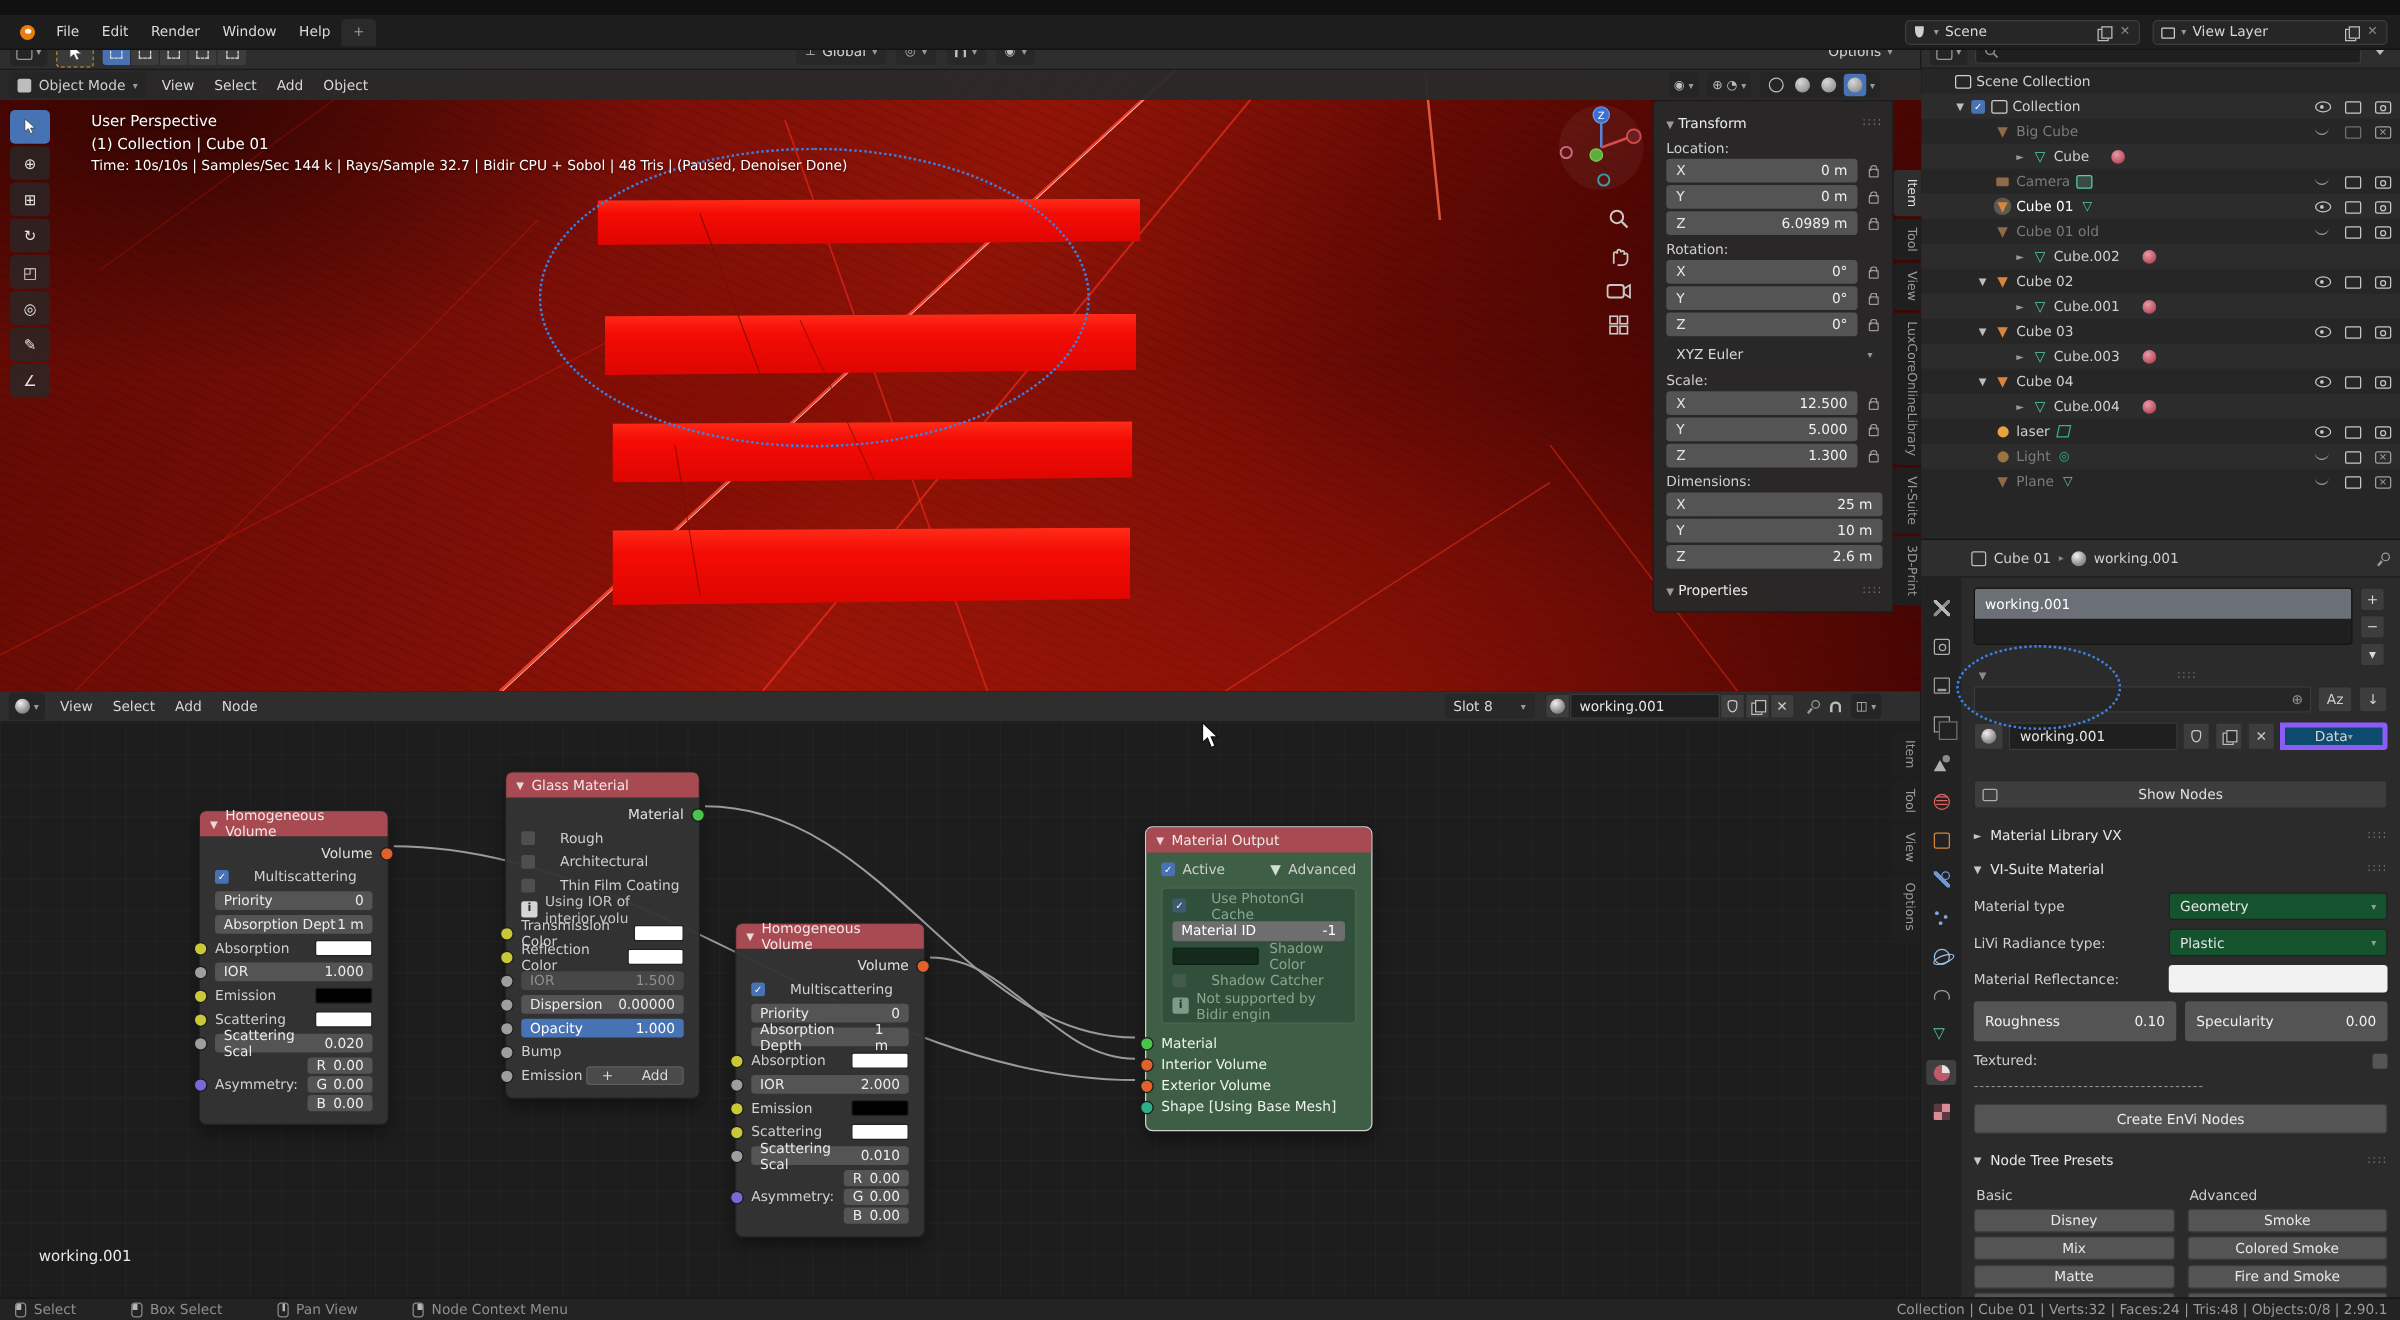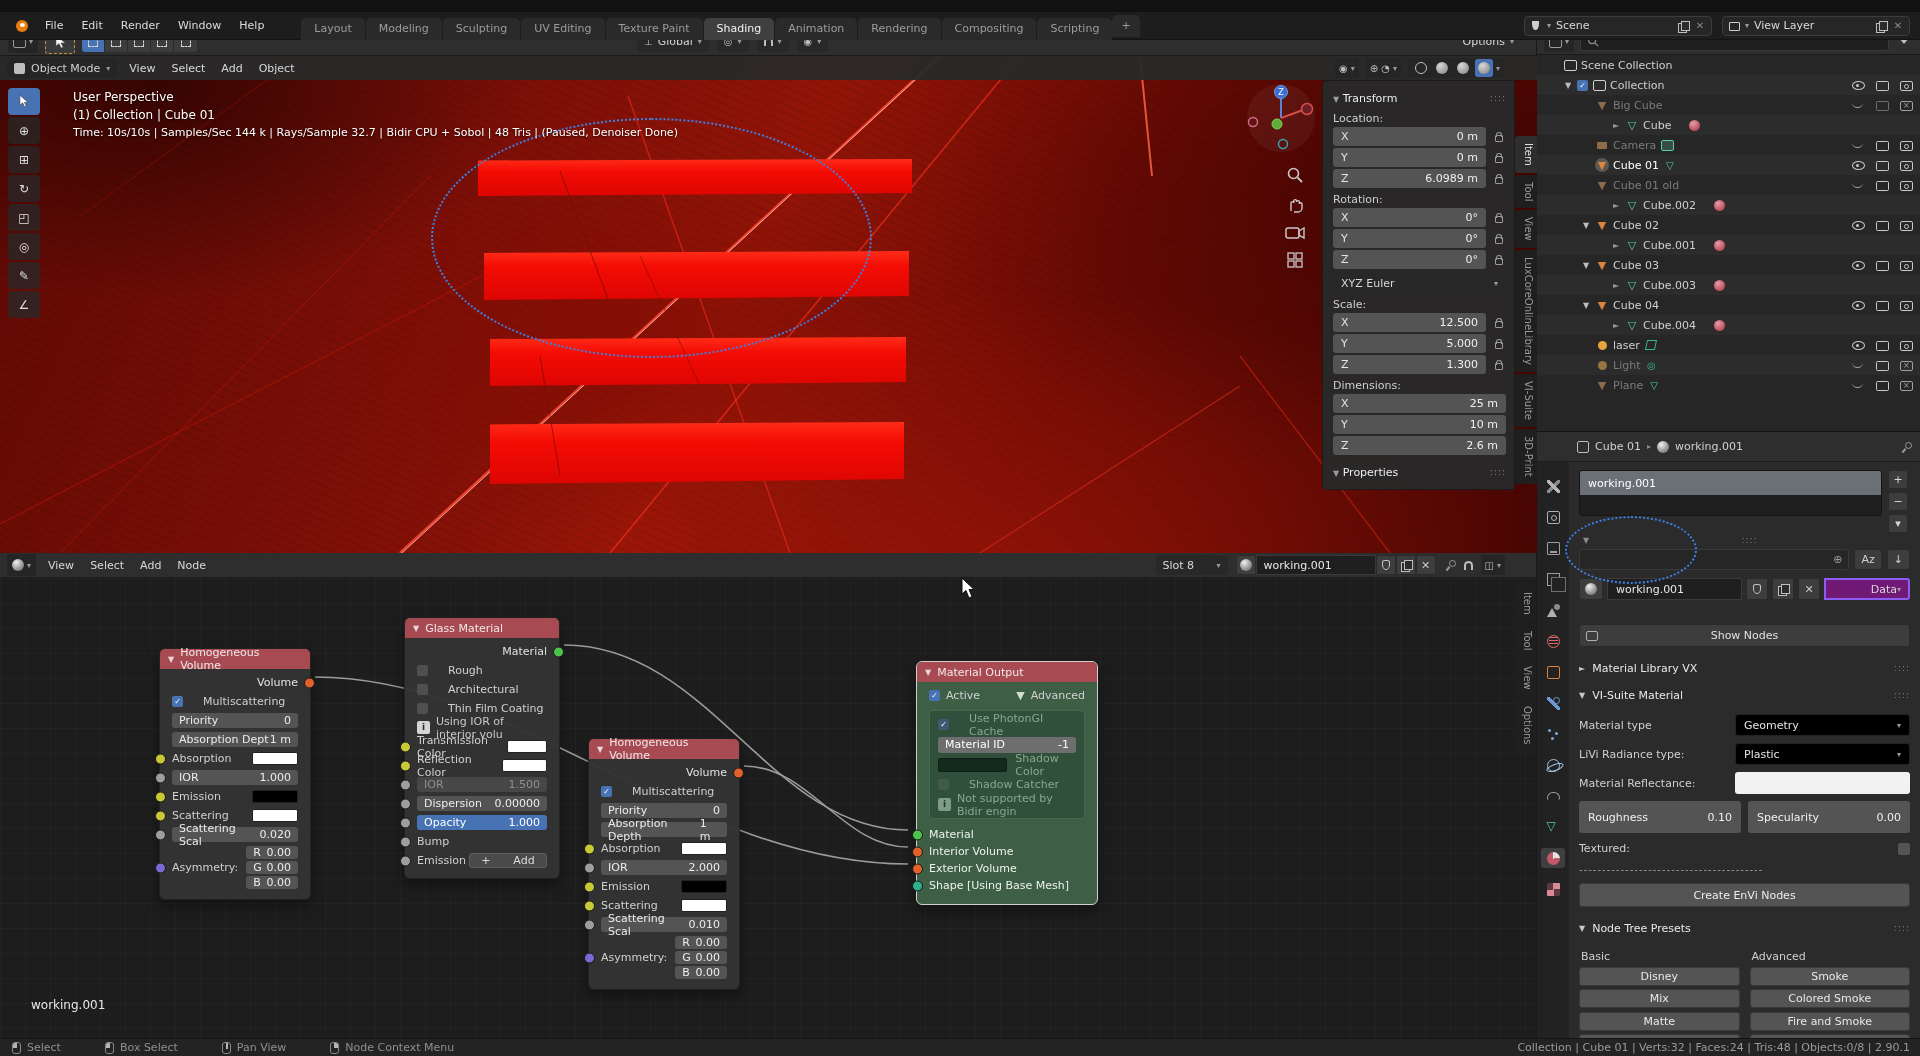--- a/index.html
+++ b/index.html
@@ -179,29 +179,29 @@
   .handle-row .tri{font-size:8px}
   .handle-row .grip{flex:1;text-align:center}
   .search-row{display:flex;gap:5px;margin-top:2px}
   .search-field{flex:1;height:21px;background:#262626;border:1px solid #3a3a3a;border-radius:3px;display:flex;align-items:center;justify-content:flex-end;padding:0 6px;color:#9a9a9a}
   .az-btn,.dn-btn{height:21px;background:#3d3d3d;border:1px solid #2a2a2a;border-radius:3px;color:#d0d0d0;padding:0 6px;display:flex;align-items:center}
   .datablock-row{display:flex;gap:4px;margin-top:8px;align-items:center}
   .db-icbtn{width:24px;height:22px;background:#3d3d3d;border:1px solid #2a2a2a;border-radius:3px 0 0 3px;display:flex;align-items:center;justify-content:center}
   .db-name{flex:1;height:22px;background:#1f1f1f;border:1px solid #3a3a3a;display:flex;align-items:center;padding:0 8px;color:#e8e8e8}
   .db-btn{width:22px;height:22px;background:#3d3d3d;border:1px solid #2a2a2a;display:flex;align-items:center;justify-content:center;color:#c8c8c8}
   .shield{width:8px;height:10px;border:1px solid #c8c8c8;border-radius:4px 4px 5px 5px/3px 3px 7px 7px}
-  .db-drop{width:86px;height:22px;background:#701a75;border:2px solid #8b5cf6;border-radius:0 3px 3px 0;display:flex;align-items:center;justify-content:flex-end;padding:0 7px;color:#d8d8d8}
+  .db-drop{width:86px;height:22px;background:#0c4a6e;border:4px solid #8b5cf6;border-radius:0 3px 3px 0;display:flex;align-items:center;justify-content:center;padding:0 7px;color:#d8d8d8}
   .shownodes-btn{margin-top:24px;height:23px;background:#3d3d3d;border:1px solid #2a2a2a;border-radius:3px;display:flex;align-items:center;justify-content:center;color:#e0e0e0;position:relative}
   .shownodes-btn .nic{position:absolute;left:6px;width:12px;height:10px;border:1px solid #b0b0b0;border-radius:2px}
   .panel-hdr{display:flex;align-items:center;gap:7px;height:24px;margin-top:9px;color:#e8e8e8}
   .panel-hdr .tri{font-size:8px;color:#c8c8c8}
   .panel-hdr .grip{margin-left:auto}
   .prow{display:flex;align-items:center;margin-top:7px;gap:8px}
   .prow .plab{width:148px;color:#cfcfcf}
-  .pdrop{flex:1;height:22px;background:#000000;border:1px solid #222;border-radius:3px;display:flex;align-items:center;justify-content:space-between;padding:0 8px;color:#e4e4e4}
+  .pdrop{flex:1;height:22px;background:#14532d;border:1px solid #222;border-radius:3px;display:flex;align-items:center;justify-content:space-between;padding:0 8px;color:#e4e4e4}
   .pswatch{flex:1;height:22px;background:#f2f2f2;border-radius:3px}
   .two-col{display:flex;gap:7px;margin-top:7px}
   .pslider{flex:1;height:32px;background:#545454;border-radius:3px;display:flex;align-items:center;justify-content:space-between;padding:0 9px;color:#f0f0f0}
   .tex-row{display:flex;align-items:center;margin-top:9px}
   .tex-row .cbx{margin-left:auto;width:12px;height:12px;background:#545454;border-radius:2px}
   .dashes{margin-top:9px;color:#9a9a9a;letter-spacing:1px;font-size:10px}
   .wide-btn{margin-top:8px;height:24px;background:#545454;border:1px solid #3a3a3a;border-radius:3px;display:flex;align-items:center;justify-content:center;color:#ececec}
   .preset-cols{display:flex;gap:10px;margin-top:4px}
   .pcol{flex:1}
   .pcol-lab{color:#cfcfcf;margin:6px 0 2px 2px}
@@ -276,33 +276,20 @@
 <div id="topbar">
   <span class="blogo"></span>
   <div style="display:flex">
 
   <span class="tb-menu">File</span>
       <span class="tb-menu">Edit</span>
       <span class="tb-menu">Render</span>
       <span class="tb-menu">Window</span>
       <span class="tb-menu">Help</span>
     </div>
-  <div class="ws-tabs">
-
-  <span class="ws">Layout</span>
-      <span class="ws">Modeling</span>
-      <span class="ws">Sculpting</span>
-      <span class="ws">UV Editing</span>
-      <span class="ws">Texture Paint</span>
-      <span class="ws active">Shading</span>
-      <span class="ws">Animation</span>
-      <span class="ws">Rendering</span>
-      <span class="ws">Compositing</span>
-      <span class="ws">Scripting</span>
-    </div>
   <span class="ws-plus">+</span>
   <div class="tb-right">
     <div class="id-field">
       <span class="mini-ic ic-scene"></span>
       <span class="caret">▾</span>
       <span class="lab">Scene</span>
       <span class="mini-ic ic-copy"></span>
       <span class="ic-x">✕</span>
     </div>
     <div class="id-field">

